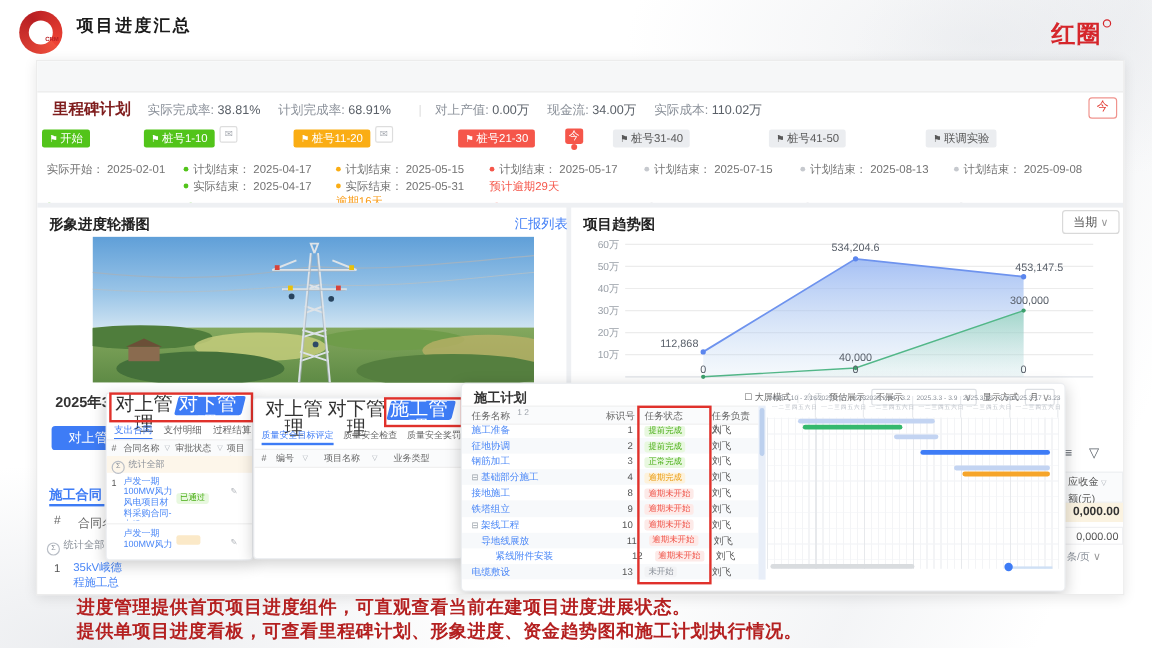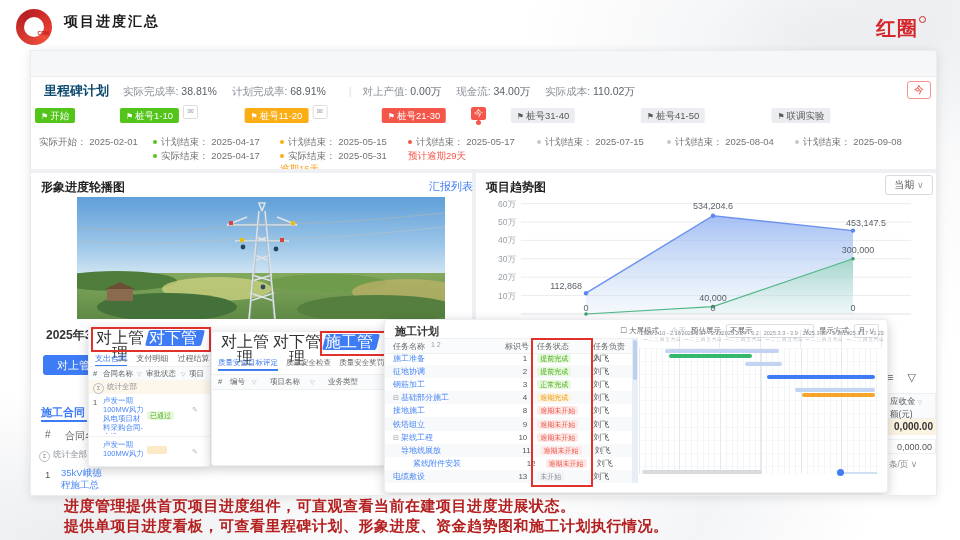--- a/index.html
+++ b/index.html
@@ -19,21 +19,21 @@
   .logo-crm{position:absolute;right:3px;bottom:9px;font-size:5px;font-weight:bold;color:#b81f23;}
   .page-title{left:64px;top:13px;font-size:14px;font-weight:700;color:#1b1b1b;letter-spacing:2px;z-index:2;}
   .brand{left:876px;top:15px;font-size:20px;font-weight:800;color:#d5262b;z-index:2;letter-spacing:1px;}
   .brand-sup{display:inline-block;width:5px;height:5px;border:1.5px solid #d5262b;border-radius:50%;vertical-align:top;margin:1px 0 0 1px;}
   
   .card{left:30px;top:50px;width:905px;height:444px;background:#fff;z-index:1;
         box-shadow:0 2px 10px rgba(0,0,0,.10);border:1px solid #ececec;overflow:hidden;}
   .selbar{left:0;top:0;width:905px;height:25px;background:#f6f7f8;border-bottom:1px solid #ececec;}
   .selname{left:13px;top:5px;font-size:12px;font-weight:600;color:#333;}
   .caret{color:#999;font-size:9px;}
-  .ms-title{left:13px;top:31px;font-size:13px;font-weight:700;color:#0c4a6e;}
+  .ms-title{left:13px;top:31px;font-size:13px;font-weight:700;color:#7f1d1d;}
   .stats{left:92px;top:34px;font-size:10.5px;color:#8a9099;white-space:nowrap;}
   .stats b{color:#5a6068;font-weight:normal;}
   .stats .sep{color:#ddd;margin:0 8px;}
   .stats .pair{margin-right:12px;}
   .today-btn{left:876px;top:30px;width:22px;height:16px;border:1px solid #f0948e;border-radius:3px;
              color:#e23c34;font-size:10px;text-align:center;line-height:16px;background:#fff;}
   
   .tline-green{left:8px;top:71px;width:375px;height:2px;background:#5fc52c;}
   .tline-gray{left:383px;top:71px;width:511px;height:2px;background:#e4e5e8;}
   .ms-badge{height:15px;line-height:15px;padding:0 6px;border-radius:2px;font-size:9.5px;color:#fff;
@@ -191,21 +191,21 @@
       <div class="abs ms-todaybadge" style="top: 6px;">今</div>
       <div class="abs ms-todaydot" style="top: 19px;"></div>
       <div class="abs" style="top: 4px; white-space: nowrap; left: 512px; transform: translateX(-50%);"><span class="ms-badge bg-gray"><span class="flag">⚑</span>桩号31-40</span></div>
       <div class="abs ms-dot dot-gray" style="left: 508px;"></div>
       <div class="abs ms-details" style="left: 506px; top: 34px;">
         <div><span class="ms-bullet dot-gray"></span><span>计划结束： 2025-07-15</span></div>
       </div>
       <div class="abs" style="top: 4px; white-space: nowrap; left: 642px; transform: translateX(-50%);"><span class="ms-badge bg-gray"><span class="flag">⚑</span>桩号41-50</span></div>
       <div class="abs ms-dot dot-gray" style="left: 638px;"></div>
       <div class="abs ms-details" style="left: 636px; top: 34px;">
-        <div><span class="ms-bullet dot-gray"></span><span>计划结束： 2025-08-04</span></div>
+        <div><span class="ms-bullet dot-gray"></span><span>计划结束： 2025-08-13</span></div>
       </div>
       <div class="abs" style="top: 4px; white-space: nowrap; left: 770px; transform: translateX(-50%);"><span class="ms-badge bg-gray"><span class="flag">⚑</span>联调实验</span></div>
       <div class="abs ms-dot dot-gray" style="left: 766px;"></div>
       <div class="abs ms-details" style="left: 764px; top: 34px;">
         <div><span class="ms-bullet dot-gray"></span><span>计划结束： 2025-09-08</span></div>
       </div>
     </div>
 
   <div class="abs panelband"></div>
   <div class="abs panel panel-l"></div>

